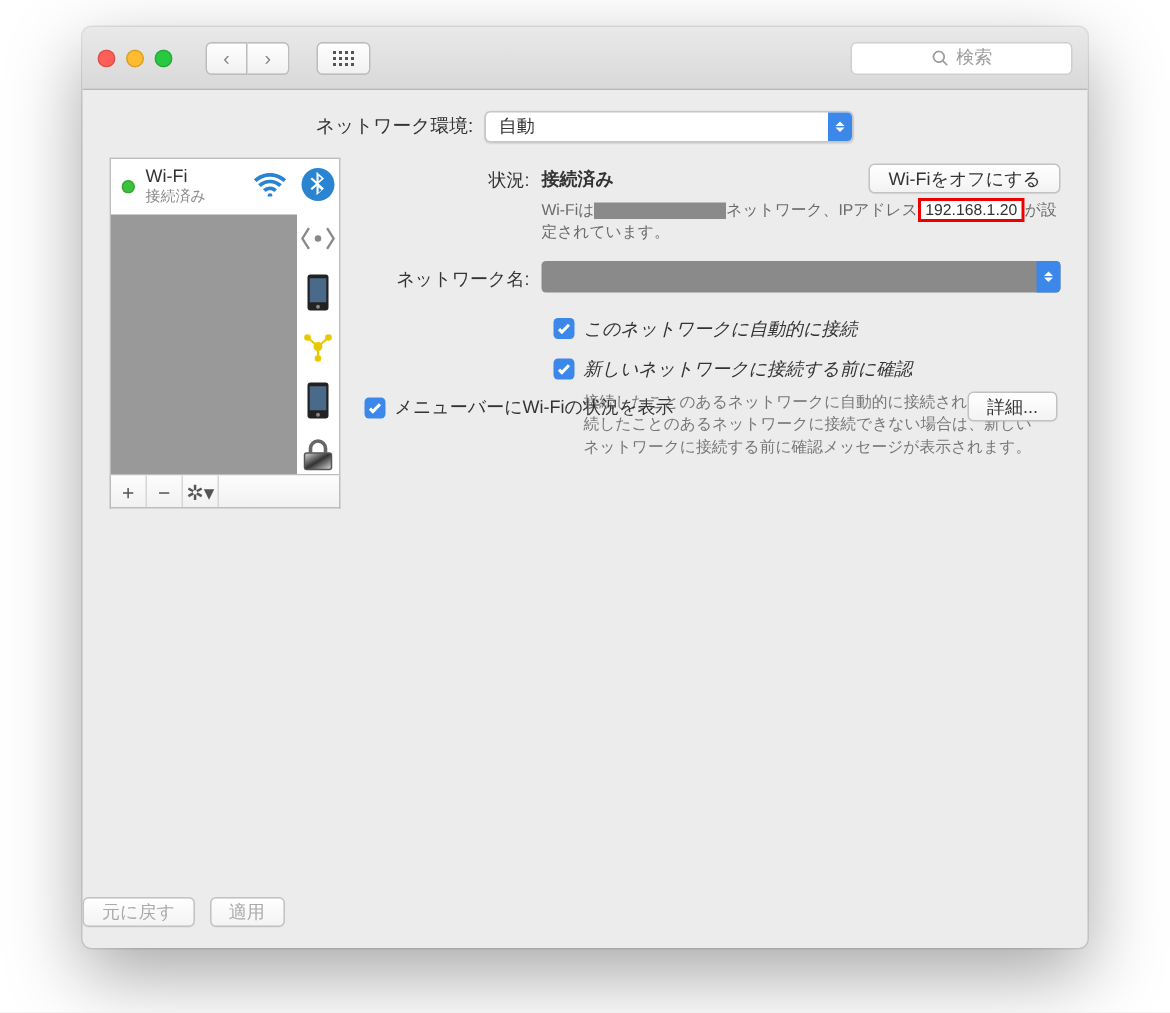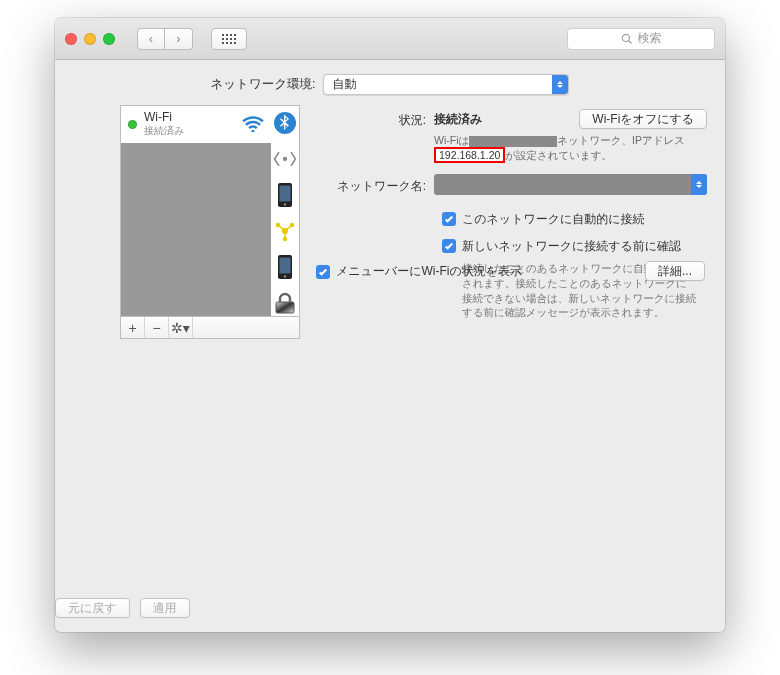--- a/index.html
+++ b/index.html
@@ -20,21 +20,21 @@
 .search { margin-left:auto; width: 148px; height: 22px; background: #fff; border: 1px solid #cfcfcf; border-radius: 4px; display:flex; align-items:center; justify-content:center; gap:5px; color:#9c9c9c; font-size:12px; }
 .search svg{width:12px;height:12px;fill:#9c9c9c}
 .locrow { display:flex; align-items:center; justify-content:center; gap:8px; padding: 14px 0 10px; font-size:12.5px; color:#333; }
 .locrow .lbl { text-align:right; }
 .popup { position:relative; height: 21px; background:#fff; border:1px solid #c6c6c6; border-radius:4px; display:flex; align-items:center; padding: 0 22px 0 8px; font-size:12px; color:#333; box-shadow: 0 0.5px 1px rgba(0,0,0,0.1); }
 .popup .arrows { position:absolute; right:0; top:0; width:16px; height:100%; background:#3b88ea; border-radius:0 3px 3px 0; display:flex; flex-direction:column; align-items:center; justify-content:center; }
 .popup .arrows::before,.popup .arrows::after{content:"";width:0;height:0;border-left:3px solid transparent;border-right:3px solid transparent}
 .popup .arrows::before{border-bottom:3.5px solid #fff;margin-bottom:1px}
 .popup .arrows::after{border-top:3.5px solid #fff}
 .body { display:flex; padding: 0 18px 12px 18px; gap: 14px; }
-.sidebar { width: 180px; display:flex; flex-direction:column;margin-left:47px; }
+.sidebar { width: 154px; display:flex; flex-direction:column; }
 .srclist { flex:1; background:#fff; border:1px solid #bdbdbd; border-radius:0; display:flex; flex-direction:column; overflow:hidden; }
 .srcitem { display:flex; align-items:center; padding: 5px 7px; gap:7px; }
 .statusdot{width:9px;height:9px;border-radius:50%;background:#3cc23c;border:0.5px solid rgba(0,0,0,0.15)}
 .srcname{font-size:12px;color:#333;line-height:1.1}
 .srcstatus{font-size:10px;color:#888}
 .wifiicon{margin-left:auto}
 .redact { flex:1; background:#999; margin: 0 0 0 0; }
 .iconcol { width: 28px; display:flex; flex-direction:column; align-items:center; gap:10px; padding-top:4px; }
 .sbwrap { display:flex; flex:1; }
 .sbbtns { height:22px; border:1px solid #bdbdbd; border-top:none; background:linear-gradient(#fdfdfd,#f1f1f1); display:flex; }
@@ -46,21 +46,21 @@
 .bold { font-weight:600; }
 .btn { height:20px; padding: 0 12px; background:linear-gradient(#fff,#f3f3f3); border:1px solid #c2c2c2; border-radius:4px; font-size:12px; color:#333; box-shadow:0 0.5px 0 rgba(0,0,0,0.05);}
 .info { font-size:10.5px; color:#6b6b6b; line-height:1.4; padding-left:120px; margin-top:-4px; margin-bottom:12px; }
 .redbox { border:2px solid #e00; padding:0 3px; background:#fff; color:#333; font-size:10.5px; }
 .redsm { display:inline-block; width:88px; height:11px; background:#8a8a8a; vertical-align:middle; }
 .netnamepop { flex:1; height:21px; background:#8a8a8a; border-radius:3px; position:relative; }
 .netnamepop .arrows{position:absolute;right:0;top:0;width:16px;height:100%;background:#3b88ea;border-radius:0 3px 3px 0;display:flex;flex-direction:column;align-items:center;justify-content:center}
 .netnamepop .arrows::before,.netnamepop .arrows::after{content:"";width:0;height:0;border-left:3px solid transparent;border-right:3px solid transparent}
 .netnamepop .arrows::before{border-bottom:3.5px solid #fff;margin-bottom:1px}
 .netnamepop .arrows::after{border-top:3.5px solid #fff}
-.chkrow { display:flex; align-items:flex-start; gap:6px; padding-left: 128px; margin-bottom:10px; font-size:12px; }
+.chkrow { display:flex; align-items:flex-start; gap:6px; padding-left: 128px; margin-bottom:10px; font-size:12px;font-style:italic; }
 .chk { width:14px; height:14px; background:#3b88ea; border-radius:3px; display:flex; align-items:center; justify-content:center; flex-shrink:0; margin-top:1px; }
 .chk svg{width:10px;height:10px;stroke:#fff;stroke-width:2.5;fill:none}
 .helptxt { font-size:10.5px; color:#777; line-height:1.4; padding-left: 148px; padding-right:10px; margin-top:-4px; margin-bottom:12px; }
 .menubarrow { position:absolute; bottom:58px; left:0; right:0; display:flex; align-items:center; padding: 0 2px; }
 .menubarrow .chk{margin-left:0}
 .footer { position:absolute; bottom:14px; left:0; right:18px; display:flex; gap:10px; }
 .footer .btn{color:#aaa}
 .iconcol .ic{width:26px;height:26px;display:flex;align-items:center;justify-content:center}
 </style>
 </head>

